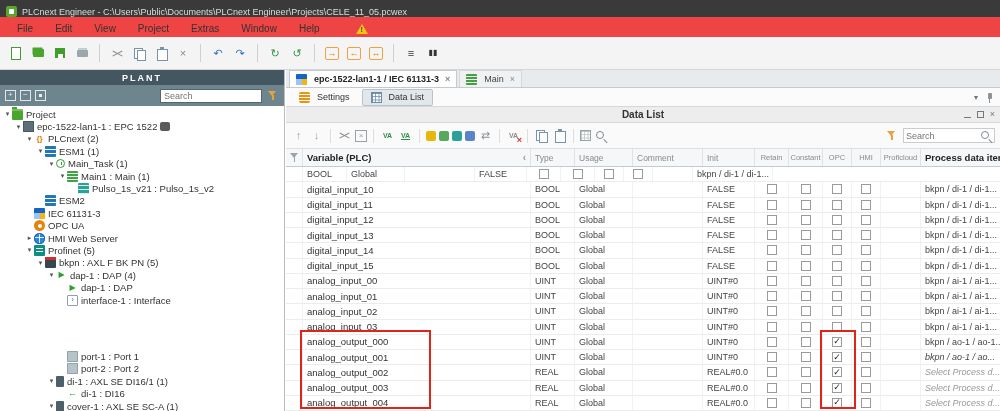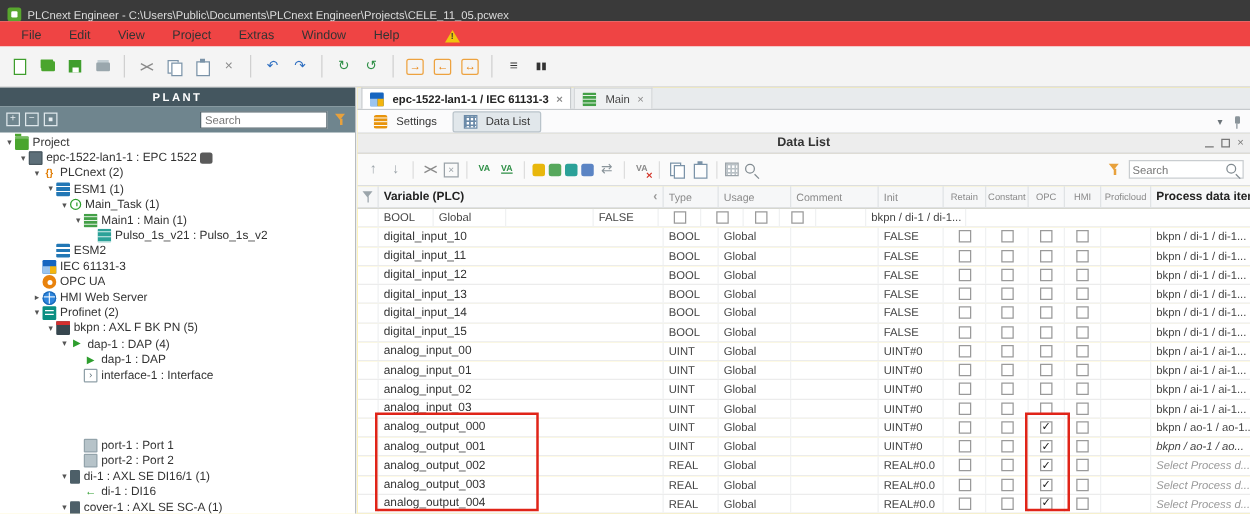--- a/index.html
+++ b/index.html
@@ -287,21 +287,21 @@
         <span class="tlabel">OPC UA</span>
       </div>
       <div class="trow" style="padding-left: 25px;">
         <span class="tarrow">▸</span>
         <span class="ti ti-globe"></span>
         <span class="tlabel">HMI Web Server</span>
       </div>
       <div class="trow" style="padding-left: 25px;">
         <span class="tarrow">▾</span>
         <span class="ti ti-pn"></span>
-        <span class="tlabel">Profinet (2)</span>
+        <span class="tlabel">Profinet (5)</span>
       </div>
       <div class="trow" style="padding-left: 36px;">
         <span class="tarrow">▾</span>
         <span class="ti ti-bkpn"></span>
         <span class="tlabel">bkpn : AXL F BK PN (5)</span>
       </div>
       <div class="trow" style="padding-left: 47px;">
         <span class="tarrow">▾</span>
         <span class="ti ti-dap">▶</span>
         <span class="tlabel">dap-1 : DAP (4)</span>

